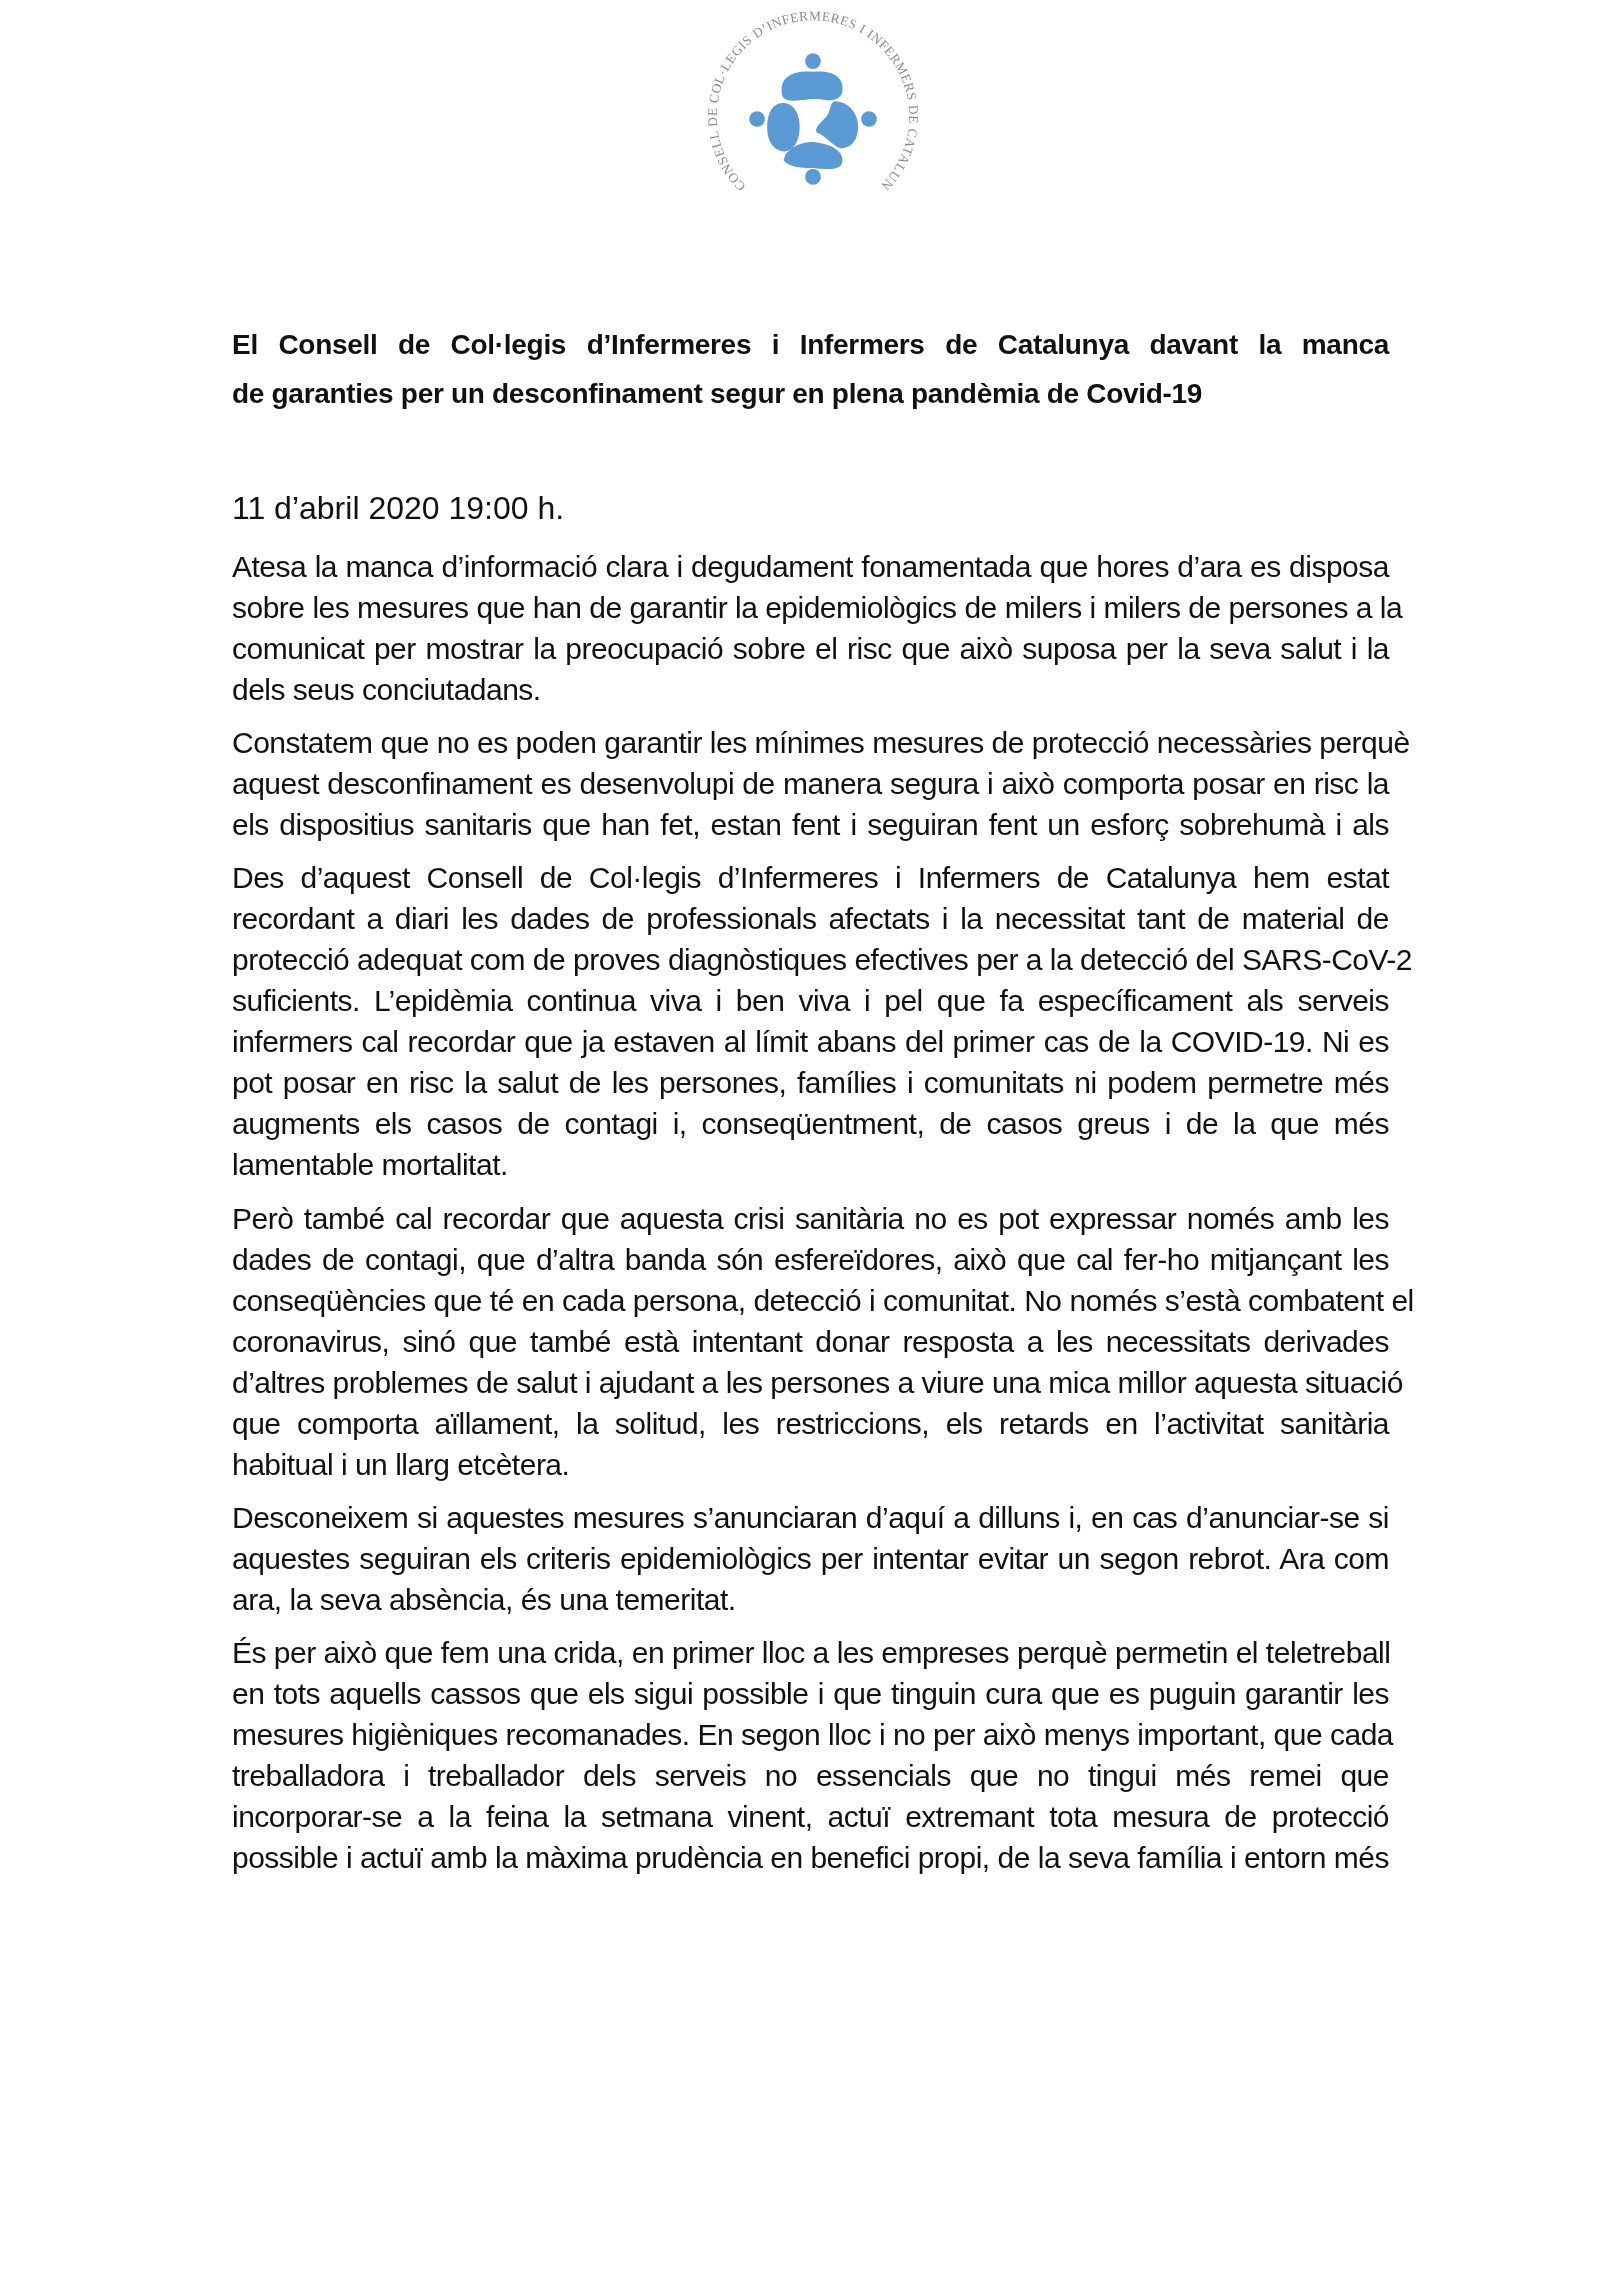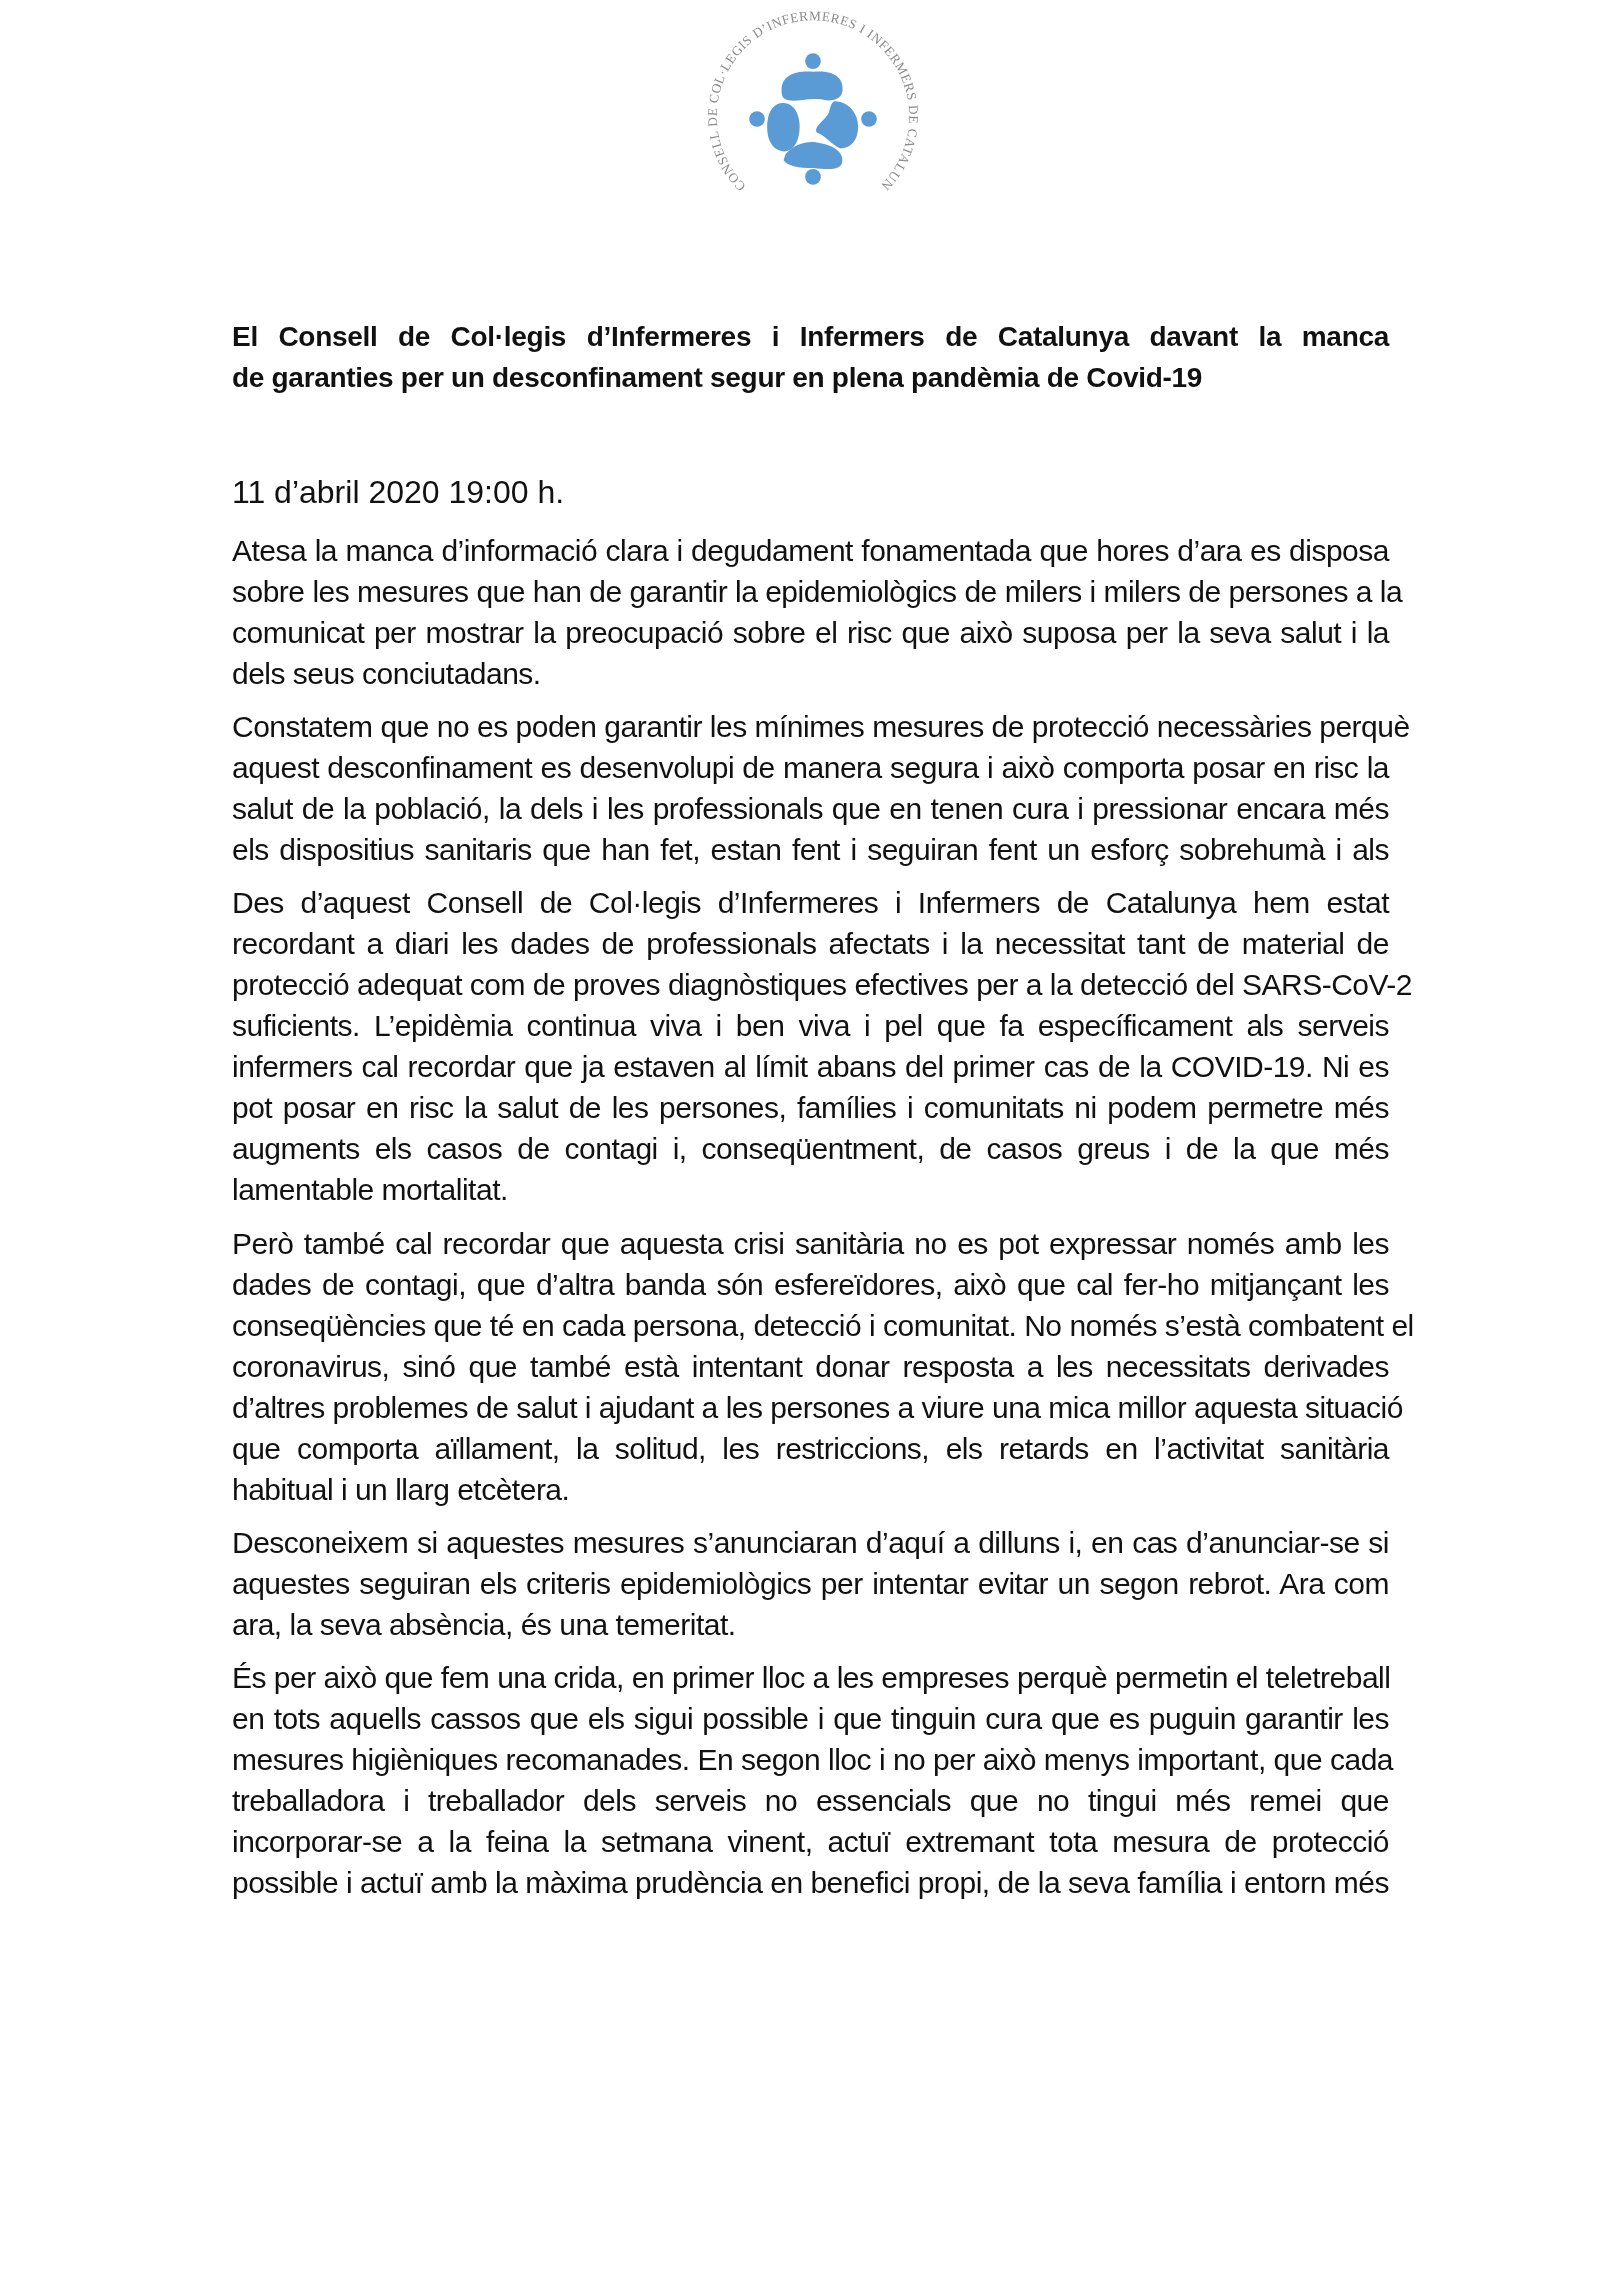--- a/index.html
+++ b/index.html
@@ -4,21 +4,21 @@
 <style>
   html, body { margin: 0; padding: 0; background: #ffffff; }
   body { width: 1621px; height: 2293px; position: relative; overflow: hidden; color: #111111; }
   .page { position: absolute; left: 0; top: 0; width: 1621px; height: 2293px; background: #fff; }
   .logo { position: absolute; left: 705px; top: 10.8px; width: 216px; height: 216px; }
   .content { position: absolute; left: 232px; top: 316px; width: 1157px; font-family: "Liberation Sans", sans-serif; }
   .title { font-weight: bold; font-size: 28px; line-height: 41px; margin: 0; }
   .date { font-weight: normal; font-size: 32px; line-height: 41px; margin: 74px 0 16.7px 0; }
   .para { font-size: 30px; line-height: 41px; margin: 0 0 12.3px 0; }
   .line { display: block; white-space: nowrap; text-align: justify; text-align-last: justify; height: 41px; overflow: visible; }
-  .title .line { height: 41px; }
+  .title .line { height: 41px; margin-top: 8px; }
   .line.last { text-align-last: left; }
   .para .line { letter-spacing: -0.5px; }
   .title .line { letter-spacing: -0.3px; }
 </style>
 </head>
 <body>
 
 <div class="page">
 
   <svg class="logo" viewBox="0 0 220 220" xmlns="http://www.w3.org/2000/svg">
@@ -56,21 +56,20 @@
     <p class="para">
       <span class="line">Atesa la manca d’informació clara i degudament fonamentada que hores d’ara es disposa</span>
       <span class="line">sobre les mesures que han de garantir la epidemiològics de milers i milers de persones a la</span>
       <span class="line">comunicat per mostrar la preocupació sobre el risc que això suposa per la seva salut i la</span>
       <span class="line last">dels seus conciutadans.</span>
     </p>
 
     <p class="para">
       <span class="line">Constatem que no es poden garantir les mínimes mesures de protecció necessàries perquè</span>
       <span class="line">aquest desconfinament es desenvolupi de manera segura i això comporta posar en risc la</span>
-      <span class="line">salut de la població, la dels i les professionals que en tenen cura i pressionar encara més</span>
       <span class="line">els dispositius sanitaris que han fet, estan fent i seguiran fent un esforç sobrehumà i als</span>
     </p>
 
     <p class="para">
       <span class="line">Des d’aquest Consell de Col·legis d’Infermeres i Infermers de Catalunya hem estat</span>
       <span class="line">recordant a diari les dades de professionals afectats i la necessitat tant de material de</span>
       <span class="line">protecció adequat com de proves diagnòstiques efectives per a la detecció del SARS-CoV-2</span>
       <span class="line">suficients. L’epidèmia continua viva i ben viva i pel que fa específicament als serveis</span>
       <span class="line">infermers cal recordar que ja estaven al límit abans del primer cas de la COVID-19. Ni es</span>
       <span class="line">pot posar en risc la salut de les persones, famílies i comunitats ni podem permetre més</span>

